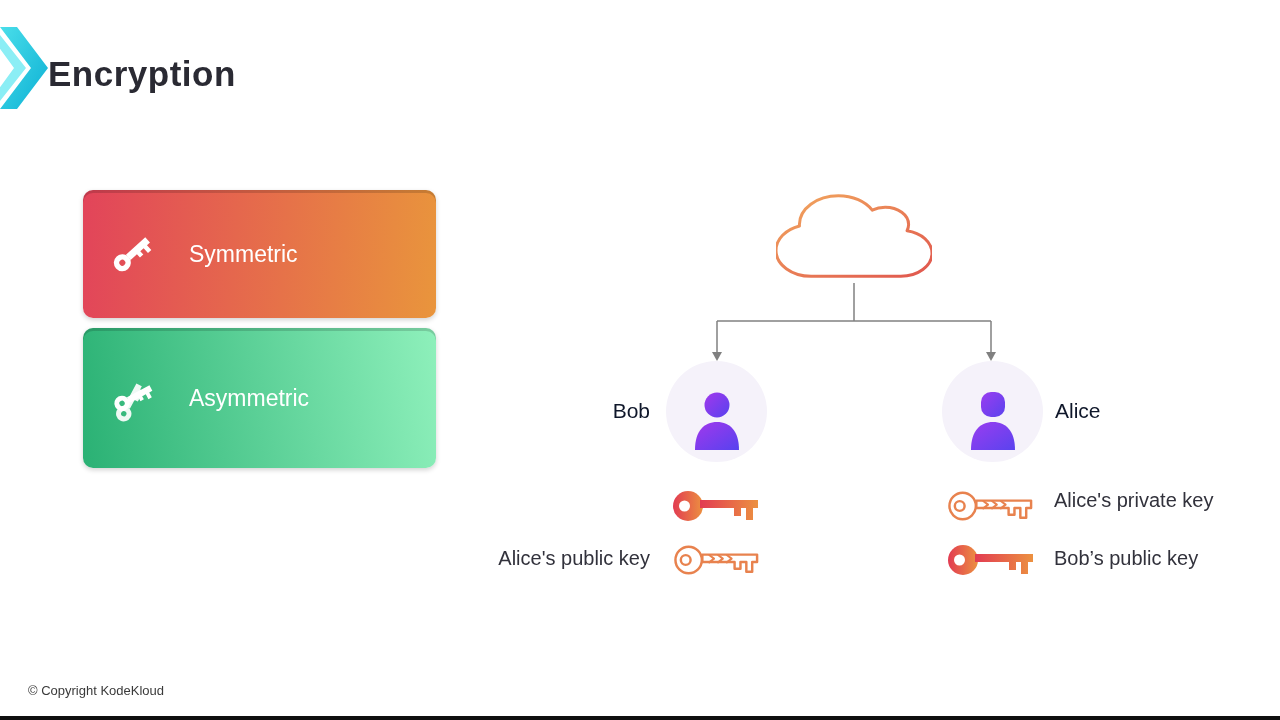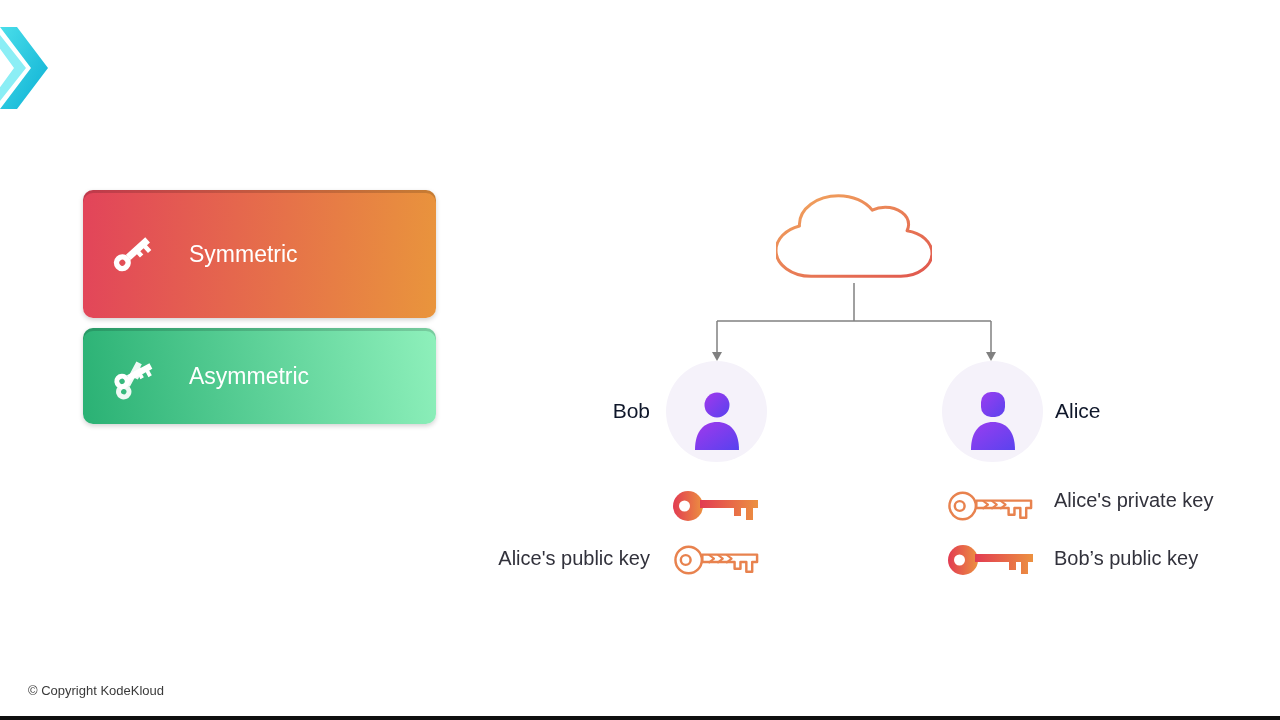--- a/index.html
+++ b/index.html
@@ -37,21 +37,21 @@
     gap: 32px;
     box-shadow: 0 2px 5px rgba(0,0,0,.18), inset 0 3px 0 rgba(0,0,0,.15);
   }
   .card-symmetric {
     top: 190px;
     height: 128px;
     background: linear-gradient(95deg, #e2445a 0%, #e9953c 100%);
   }
   .card-asymmetric {
     top: 328px;
-    height: 96px;
+    height: 140px;
     background: linear-gradient(80deg, #2ab174 0%, #8ef0bb 100%);
   }
   .card-label { color: #ffffff; font-size: 23px; font-weight: 400; }
   .card-icon { width: 50px; height: 50px; display: flex; align-items: center; justify-content: center; }
 
   .cloud { position: absolute; left: 776px; top: 190px; }
   .connectors { position: absolute; left: 706px; top: 283px; }
 
   .avatar {
     position: absolute;
@@ -113,20 +113,21 @@
         <linearGradient id="glogo" x1="0" y1="0" x2="1" y2="1">
           <stop offset="0" stop-color="#4adeea"></stop>
           <stop offset="1" stop-color="#0cb0d4"></stop>
         </linearGradient>
       </defs>
       <path d="M-10 9 H0 L26 42 L0 75 H-10 L14 42 Z" fill="#8beef5"></path>
       <path d="M0 1 H17 L48 42 L17 83 H0 L31 42 Z" fill="url(#glogo)"></path>
     </svg>
   </div>
 
+  <h1 class="title">Encryption</h1>
 
   <div class="card card-symmetric">
     <span class="card-icon">
       <svg width="46" height="46" viewBox="0 0 46 46">
         <g transform="rotate(-42 23 23)" fill="#ffffff">
           <path fill-rule="evenodd" d="M10 23 m-8.5 0 a8.5 8.5 0 1 0 17 0 a8.5 8.5 0 1 0 -17 0 M10 23 m-3 0 a3 3 0 1 1 6 0 a3 3 0 1 1 -6 0"></path>
           <path d="M18 19.5 H44 V26.5 H40 V33 H35.5 V26.5 H31 V31 H26.5 V26.5 H18 Z"></path>
         </g>
       </svg>
     </span>

